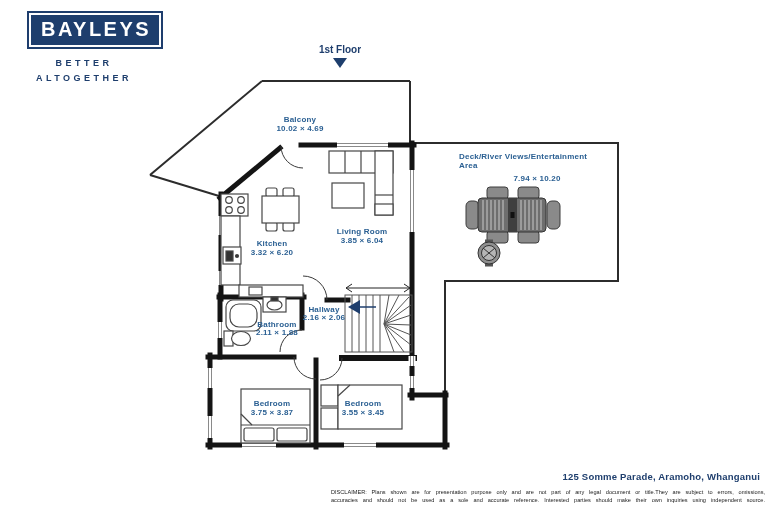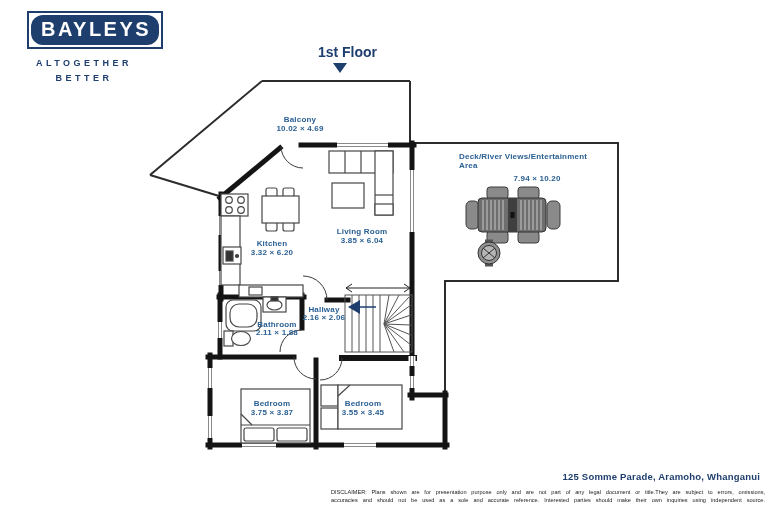--- a/index.html
+++ b/index.html
@@ -7,30 +7,30 @@
     position:relative;width:768px;height:512px;background:#ffffff;overflow:hidden;
     font-family:"Liberation Sans",sans-serif;
   }
   
   .logo-frame{
     position:absolute;left:27px;top:11px;
     border:2px solid #1e3e6d;background:#fff;padding:2px;display:inline-block;
   }
   .logo-box{
     background:#1e3e6d;color:#fff;font-weight:bold;font-size:20px;
-    letter-spacing:2.5px;padding:4px 8px 6px 10px;line-height:1;border-radius:12px;
+    letter-spacing:2.5px;padding:4px 8px 6px 10px;line-height:1;
   }
   .tagline{
     position:absolute;left:24px;top:56px;width:120px;text-align:center;
     color:#1e3e6d;font-weight:bold;font-size:9px;letter-spacing:3.5px;line-height:15px;
   }
   
   .floor-indicator{
-    position:absolute;left:303px;top:44px;width:74px;text-align:right;
-    color:#1e3e6d;font-weight:bold;font-size:14px;
+    position:absolute;left:303px;top:44px;width:74px;text-align:center;
+    color:#1e3e6d;font-weight:bold;font-size:10px;
   }
   .down-triangle{
     width:0;height:0;margin:3px auto 0;
     border-left:7px solid transparent;border-right:7px solid transparent;
     border-top:10px solid #1e3e6d;
   }
   
   .plan{position:absolute;left:0;top:0;}
   .room-label{fill:#2b6093;font-weight:bold;font-size:8px;letter-spacing:.2px;}
   .room-dims{fill:#2b6093;font-weight:bold;font-size:8px;letter-spacing:.2px;}
@@ -48,22 +48,22 @@
 </style>
 </head>
 <body>
 
 <div class="canvas">
 
   <div class="logo-frame">
     <div class="logo-box">BAYLEYS</div>
   </div>
   <div class="tagline">
+    <div>BETTER</div>
     <div>ALTOGETHER</div>
-    <div>BETTER</div>
   </div>
 
   <div class="floor-indicator">
     <span>1st Floor</span>
     <div class="down-triangle"></div>
   </div>
 
   <svg class="plan" width="768" height="512" viewBox="0 0 768 512">
 
     <g stroke="#2c2c2c" stroke-width="2" fill="none">

